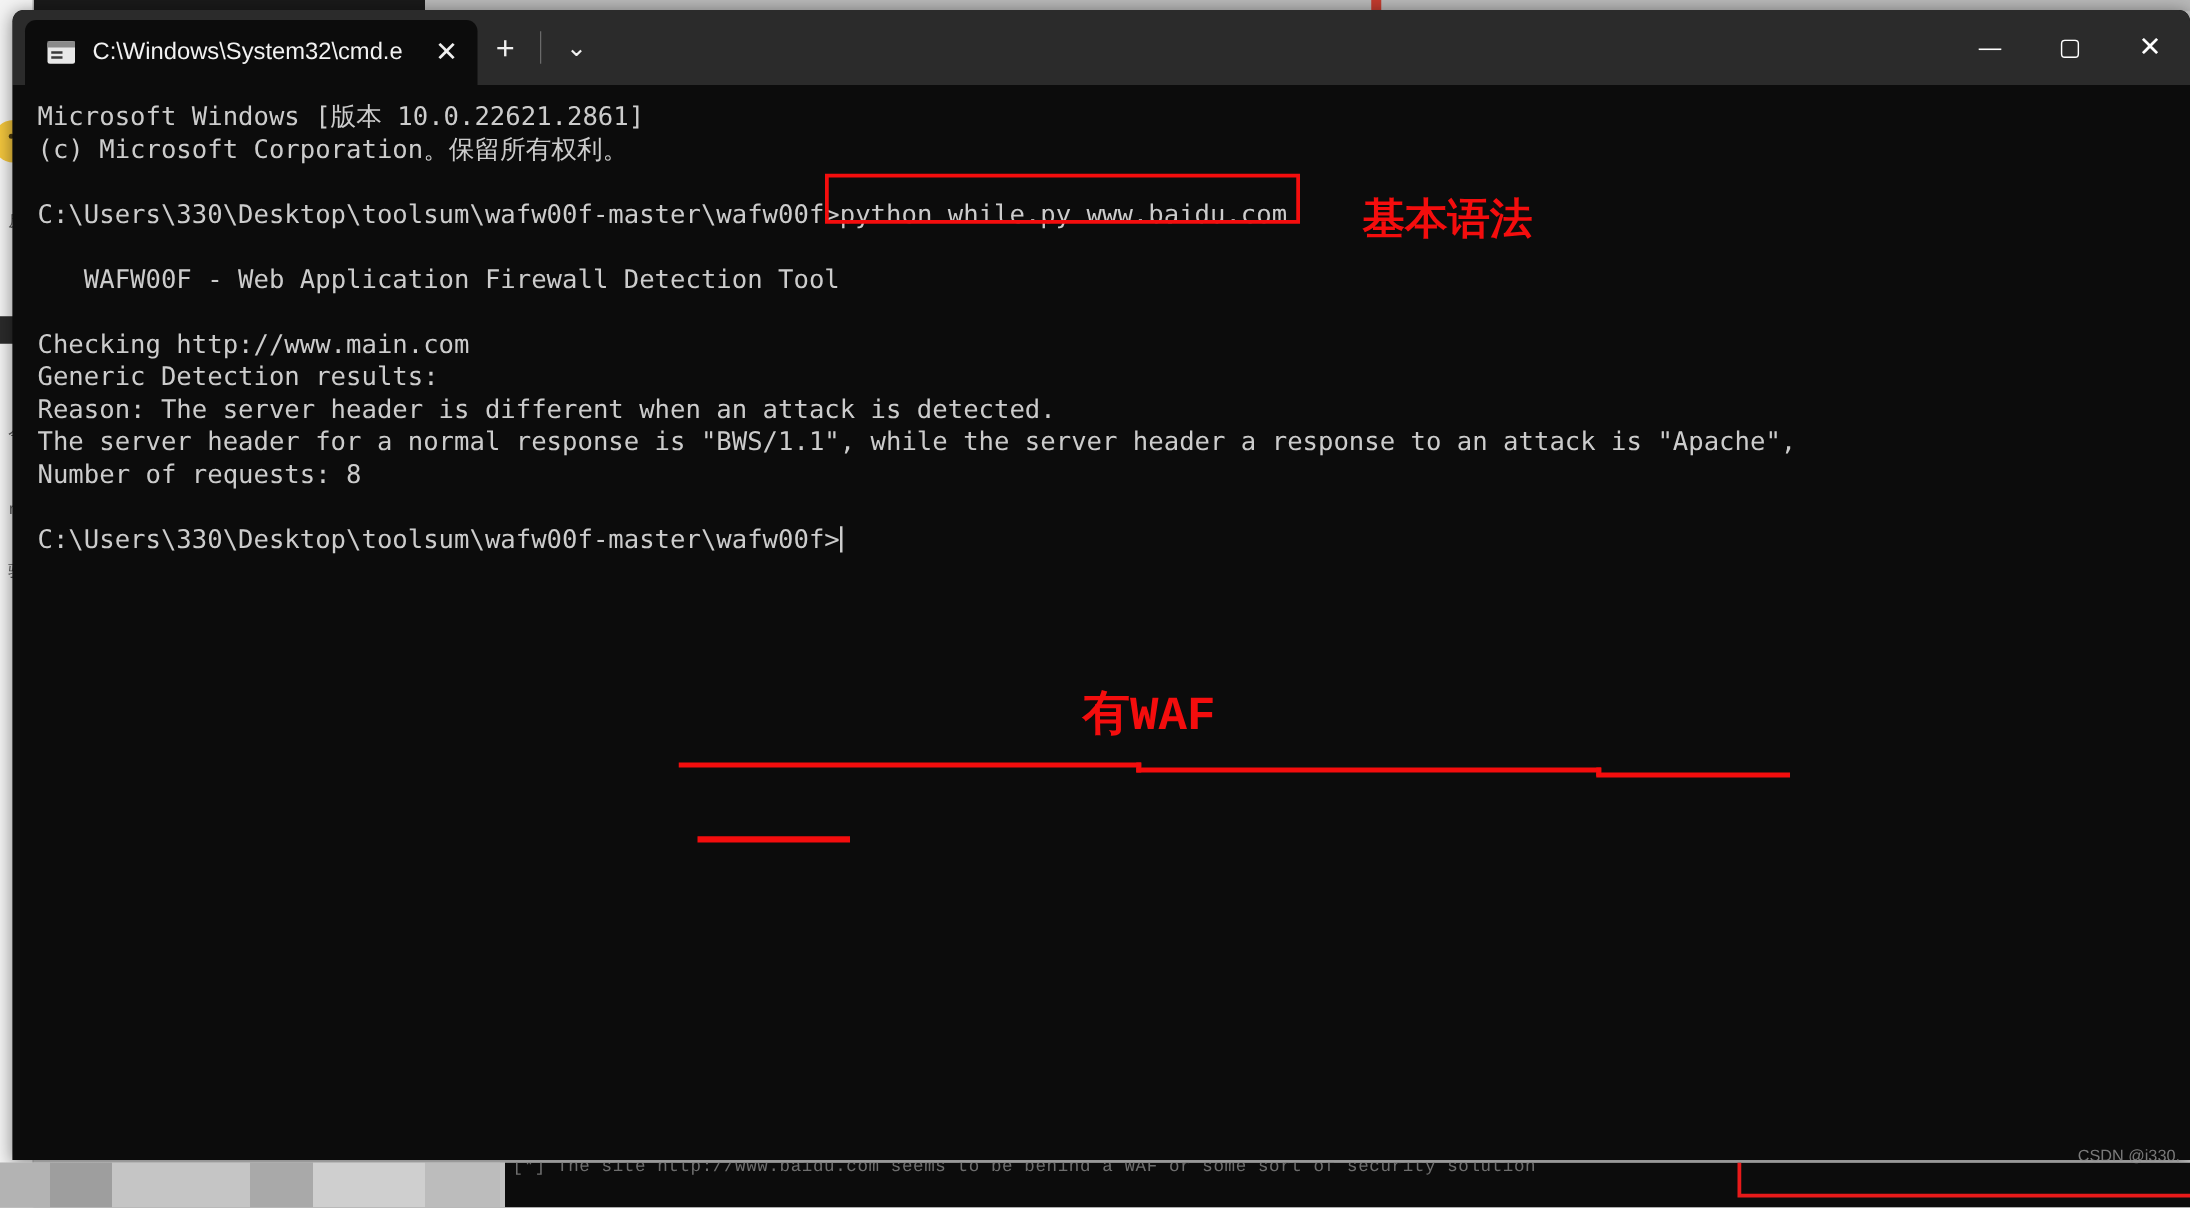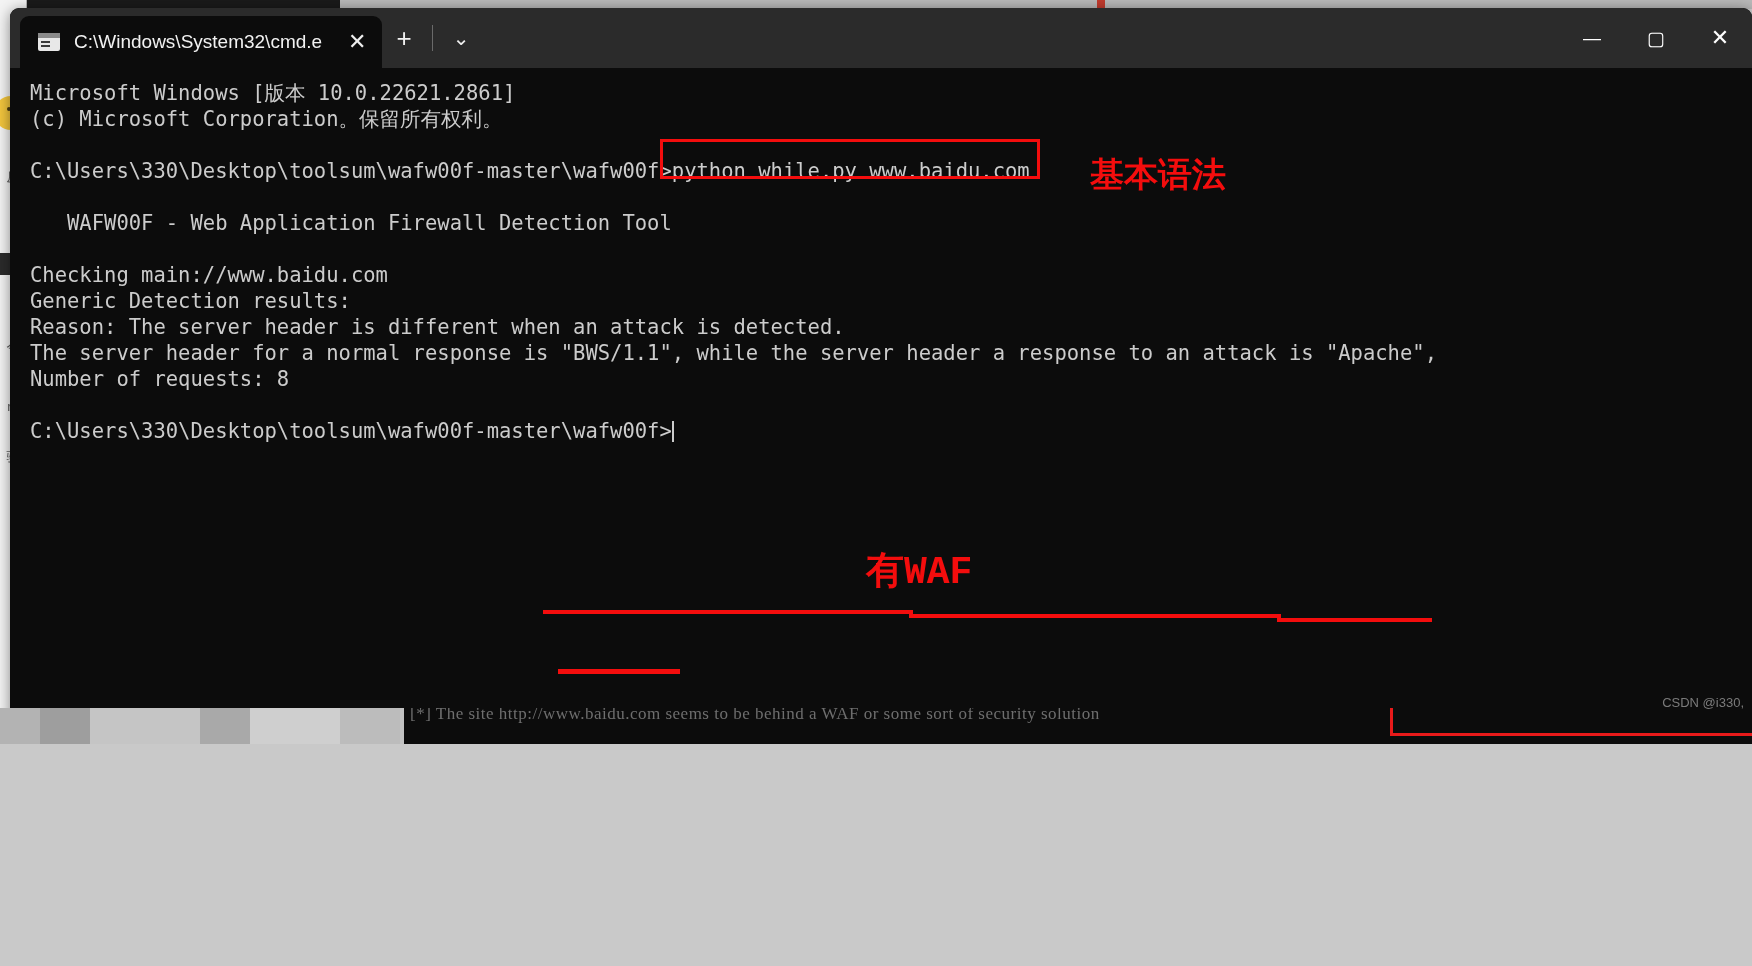--- a/index.html
+++ b/index.html
@@ -3,21 +3,21 @@
 <meta charset="utf-8">
 <style>
   html, body {
     margin: 0;
     padding: 0;
     background: #c9c9c9;
   }
   #screen {
     position: relative;
     width: 1752px;
-    height: 744px;
+    height: 966px;
     overflow: hidden;
     background: #ffffff;
     font-family: "Liberation Sans", sans-serif;
   }
 
   
   .bg-desktop {
     position: absolute;
     inset: 0;
     background: #cfcfcf;
@@ -101,22 +101,22 @@
     left: 404px; bottom: 0;
     width: 1348px; height: 36px;
     background: #0c0c0c;
     overflow: hidden;
   }
   .bg-bottom-cmd-text {
     position: absolute;
     left: 6px; top: -4px;
     white-space: pre;
     color: #6e6e6e;
-    font-family: Liberation Serif, serif;
-    font-size: 17px;
+    font-family: Liberation Mono, monospace;
+    font-size: 14px;
     letter-spacing: 0.5px;
   }
   .bg-bottom-redbox {
     position: absolute;
     left: 986px; top: -6px;
     width: 700px; height: 34px;
     border: 3px solid #e81a1a;
     box-sizing: border-box;
   }
 
@@ -316,21 +316,21 @@
     </div>
 
     <div class="console">
       <pre>Microsoft Windows [版本 10.0.22621.2861]</pre>
       <pre>(c) Microsoft Corporation。保留所有权利。</pre>
       <pre> </pre>
       <pre><span>C:\Users\330\Desktop\toolsum\wafw00f-master\wafw00f&gt;</span><span>python while.py www.baidu.com</span></pre>
       <pre> </pre>
       <pre>   <span>WAFW00F - Web Application Firewall Detection Tool</span></pre>
       <pre> </pre>
-      <pre>Checking main://www.baidu.com</pre>
+      <pre>Checking http://www.main.com</pre>
       <pre>Generic Detection results:</pre>
       <pre>Reason: The server header is different when an attack is detected.</pre>
       <pre>The server header for a normal response is "BWS/1.1", while the server header a response to an attack is "Apache",</pre>
       <pre>Number of requests: 8</pre>
       <pre> </pre>
       <pre><span>C:\Users\330\Desktop\toolsum\wafw00f-master\wafw00f&gt;</span><span class="cursor"></span></pre>
     </div>
   </div>
 
   <div class="anno-box" style="left:660px; top:139px; width:380px; height:40px;"></div>

